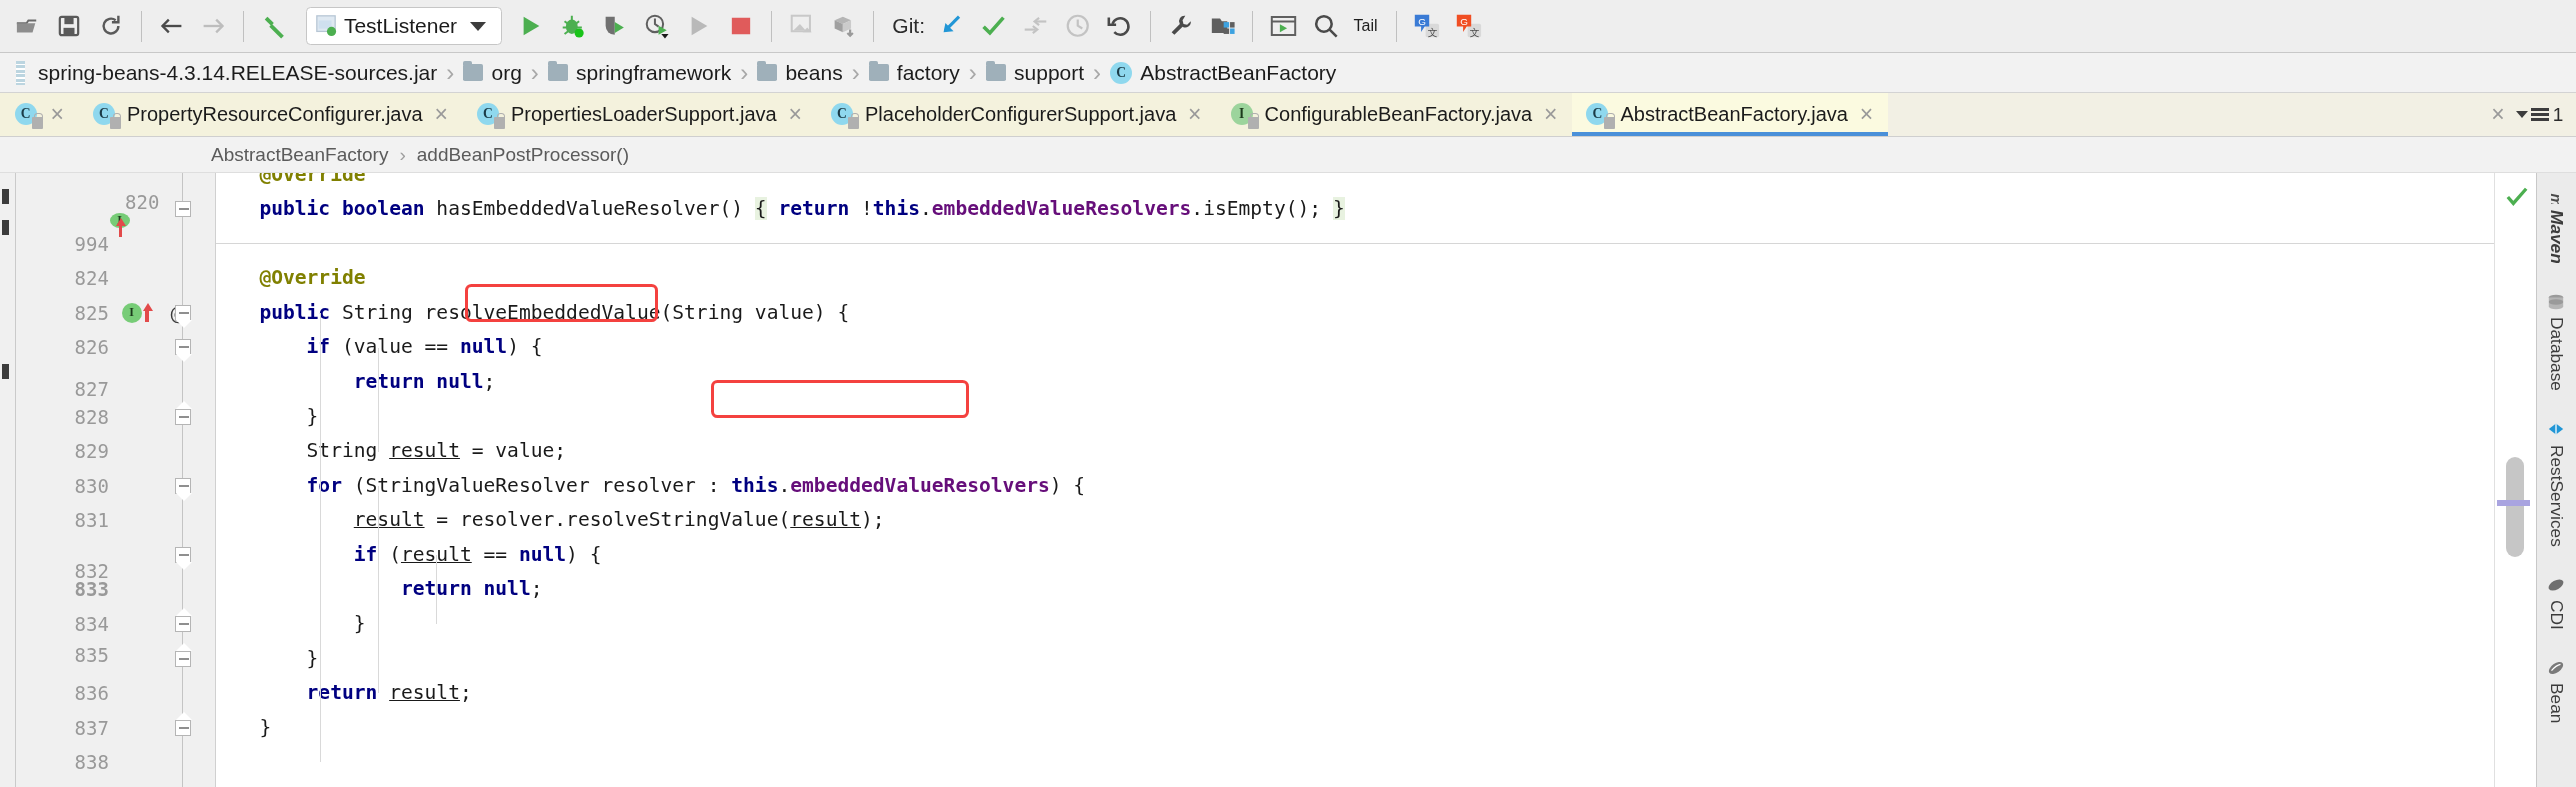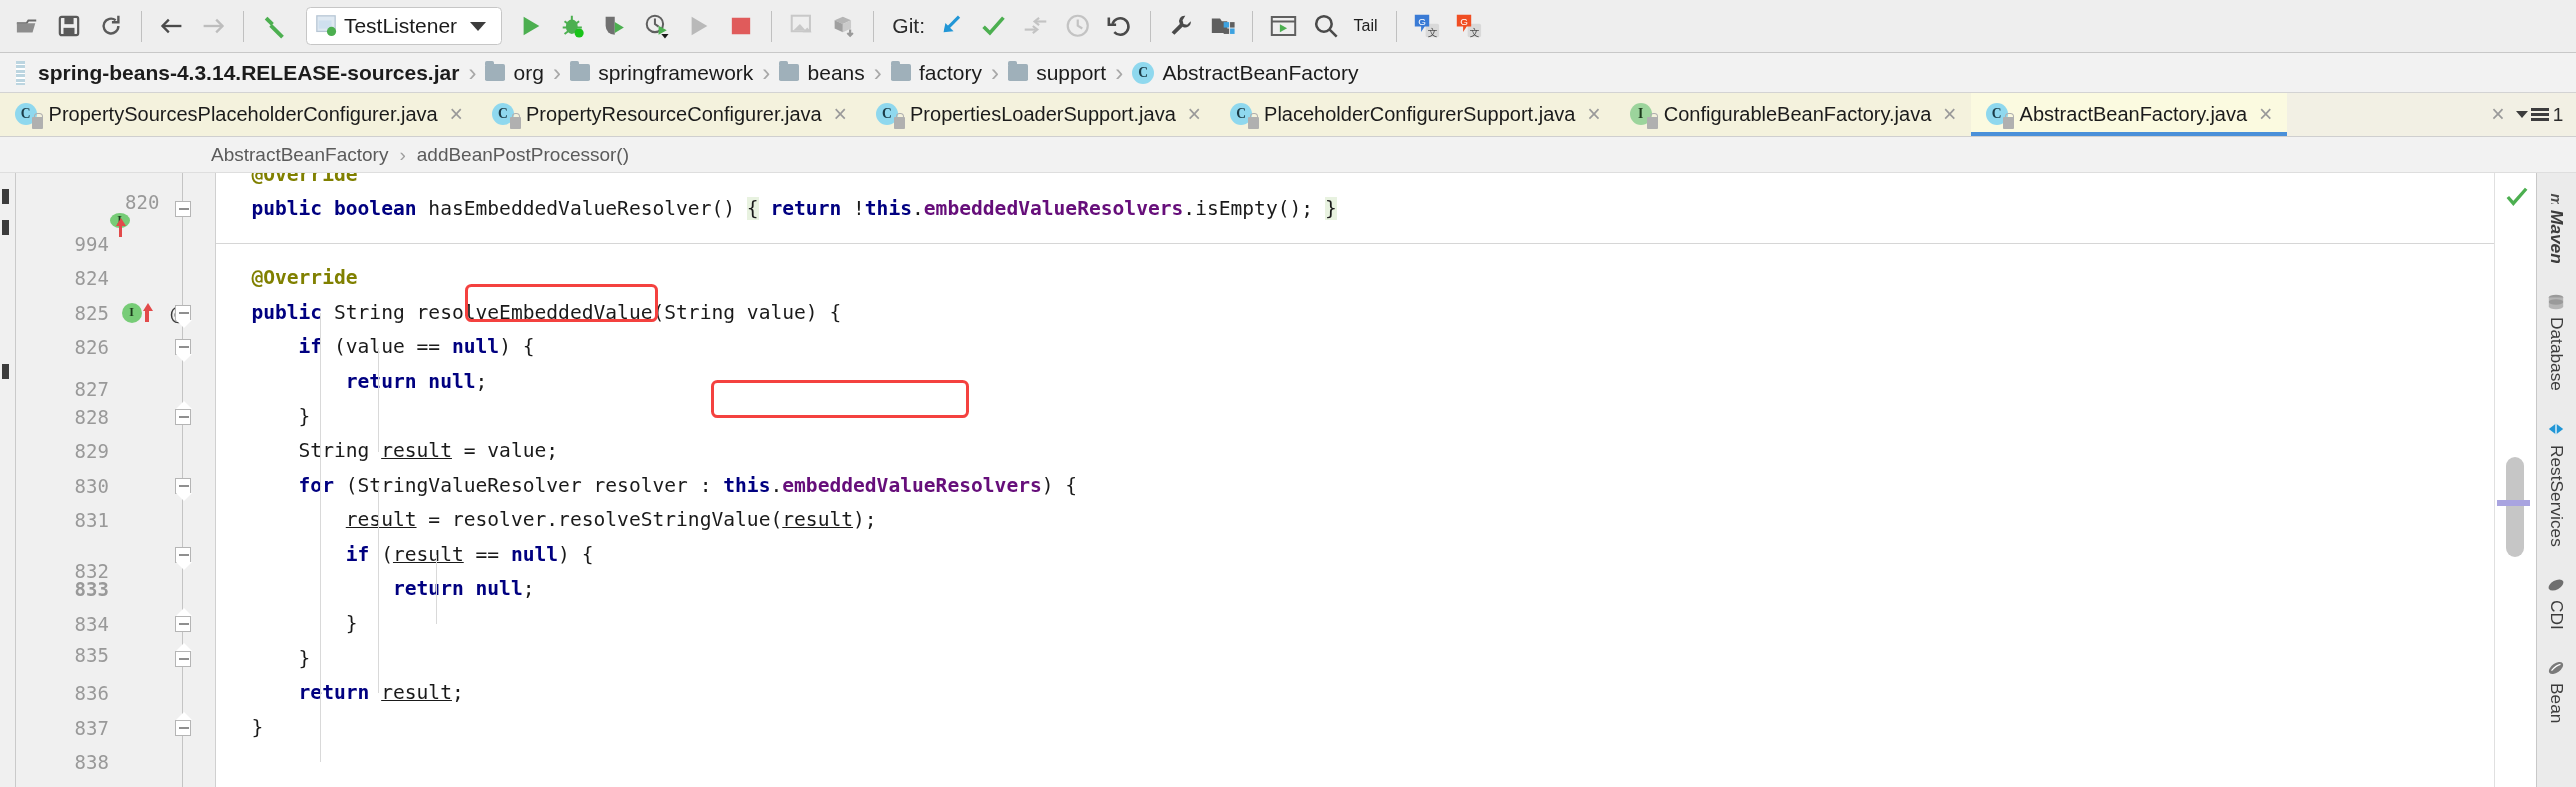--- a/index.html
+++ b/index.html
@@ -47,21 +47,21 @@
 
   
   .navbar {
     height: 40px; min-height:40px;
     background: #f2f2f2;
     display: flex; align-items: center;
     padding-left: 16.4px;
     border-bottom: 0.9px solid #d3d3d3;
   }
   .nav-crumb { display: flex; align-items: center; gap: 8.2px; font-size: 21px; color: #1c1c1c; }
-  .nav-crumb.first { font-weight: bold; text-align: right; }
+  .nav-crumb.first { font-weight: normal; text-align: right; }
   .nav-sep {
     color:#a8a8a8; font-size: 24px; margin: 0 9px; font-weight: 300;
   }
   .folder-ico {
     width: 20px; height: 16.4px; background: #9fb0ba; border-radius: 1.8px; position: relative; display:inline-block;
   }
   .folder-ico:before {
     content:""; position:absolute; left:0; top:-3.6px; width:9px; height:4.5px; background:#9fb0ba; border-radius:1.8px 1.8px 0 0;
   }
   .class-ico {
@@ -197,21 +197,21 @@
   }
 
   
   .code {
     flex: 1; position: relative; background: #ffffff;
     font-family: "DejaVu Sans Mono", monospace;
     font-size: 19.6px;
     overflow: hidden;
   }
   .cline {
-    position: absolute; left: 0; height: 35px; line-height: 35px;
+    position: absolute; left: 8px; height: 35px; line-height: 35px;
     white-space: pre; padding-left: 35px;
   }
   .sep-line { position:absolute; left: 0; right: 0; height:0.9px; background:#d6d6d6; }
   .indent-guide { position:absolute; width:0.9px; background:#d9d9d9; }
 
   
   .kw   { color:#000080; font-weight: bold; }
   .plain{ color:#1a1a1a; }
   .fld  { color:#660e7a; font-weight: bold; }
   .ann  { color:#808000; font-weight: bold; }
@@ -513,21 +513,20 @@
     </span>
   </div>
 
   <div class="tabsbar">
 
     <div class="tab">
       <span class="tab-ico-wrap">
         <span class="class-ico" style="position:absolute;left:0;top:0.9px;">C</span>
         <span class="lock-badge"></span>
       </span>
-      <span class="tab-name">PropertySourcesPlaceholderConfigurer.java</span>
       <span class="tab-close">×</span>
     </div>
 
     <div class="tab">
       <span class="tab-ico-wrap">
         <span class="class-ico" style="position:absolute;left:0;top:0.9px;">C</span>
         <span class="lock-badge"></span>
       </span>
       <span class="tab-name">PropertyResourceConfigurer.java</span>
       <span class="tab-close">×</span>

